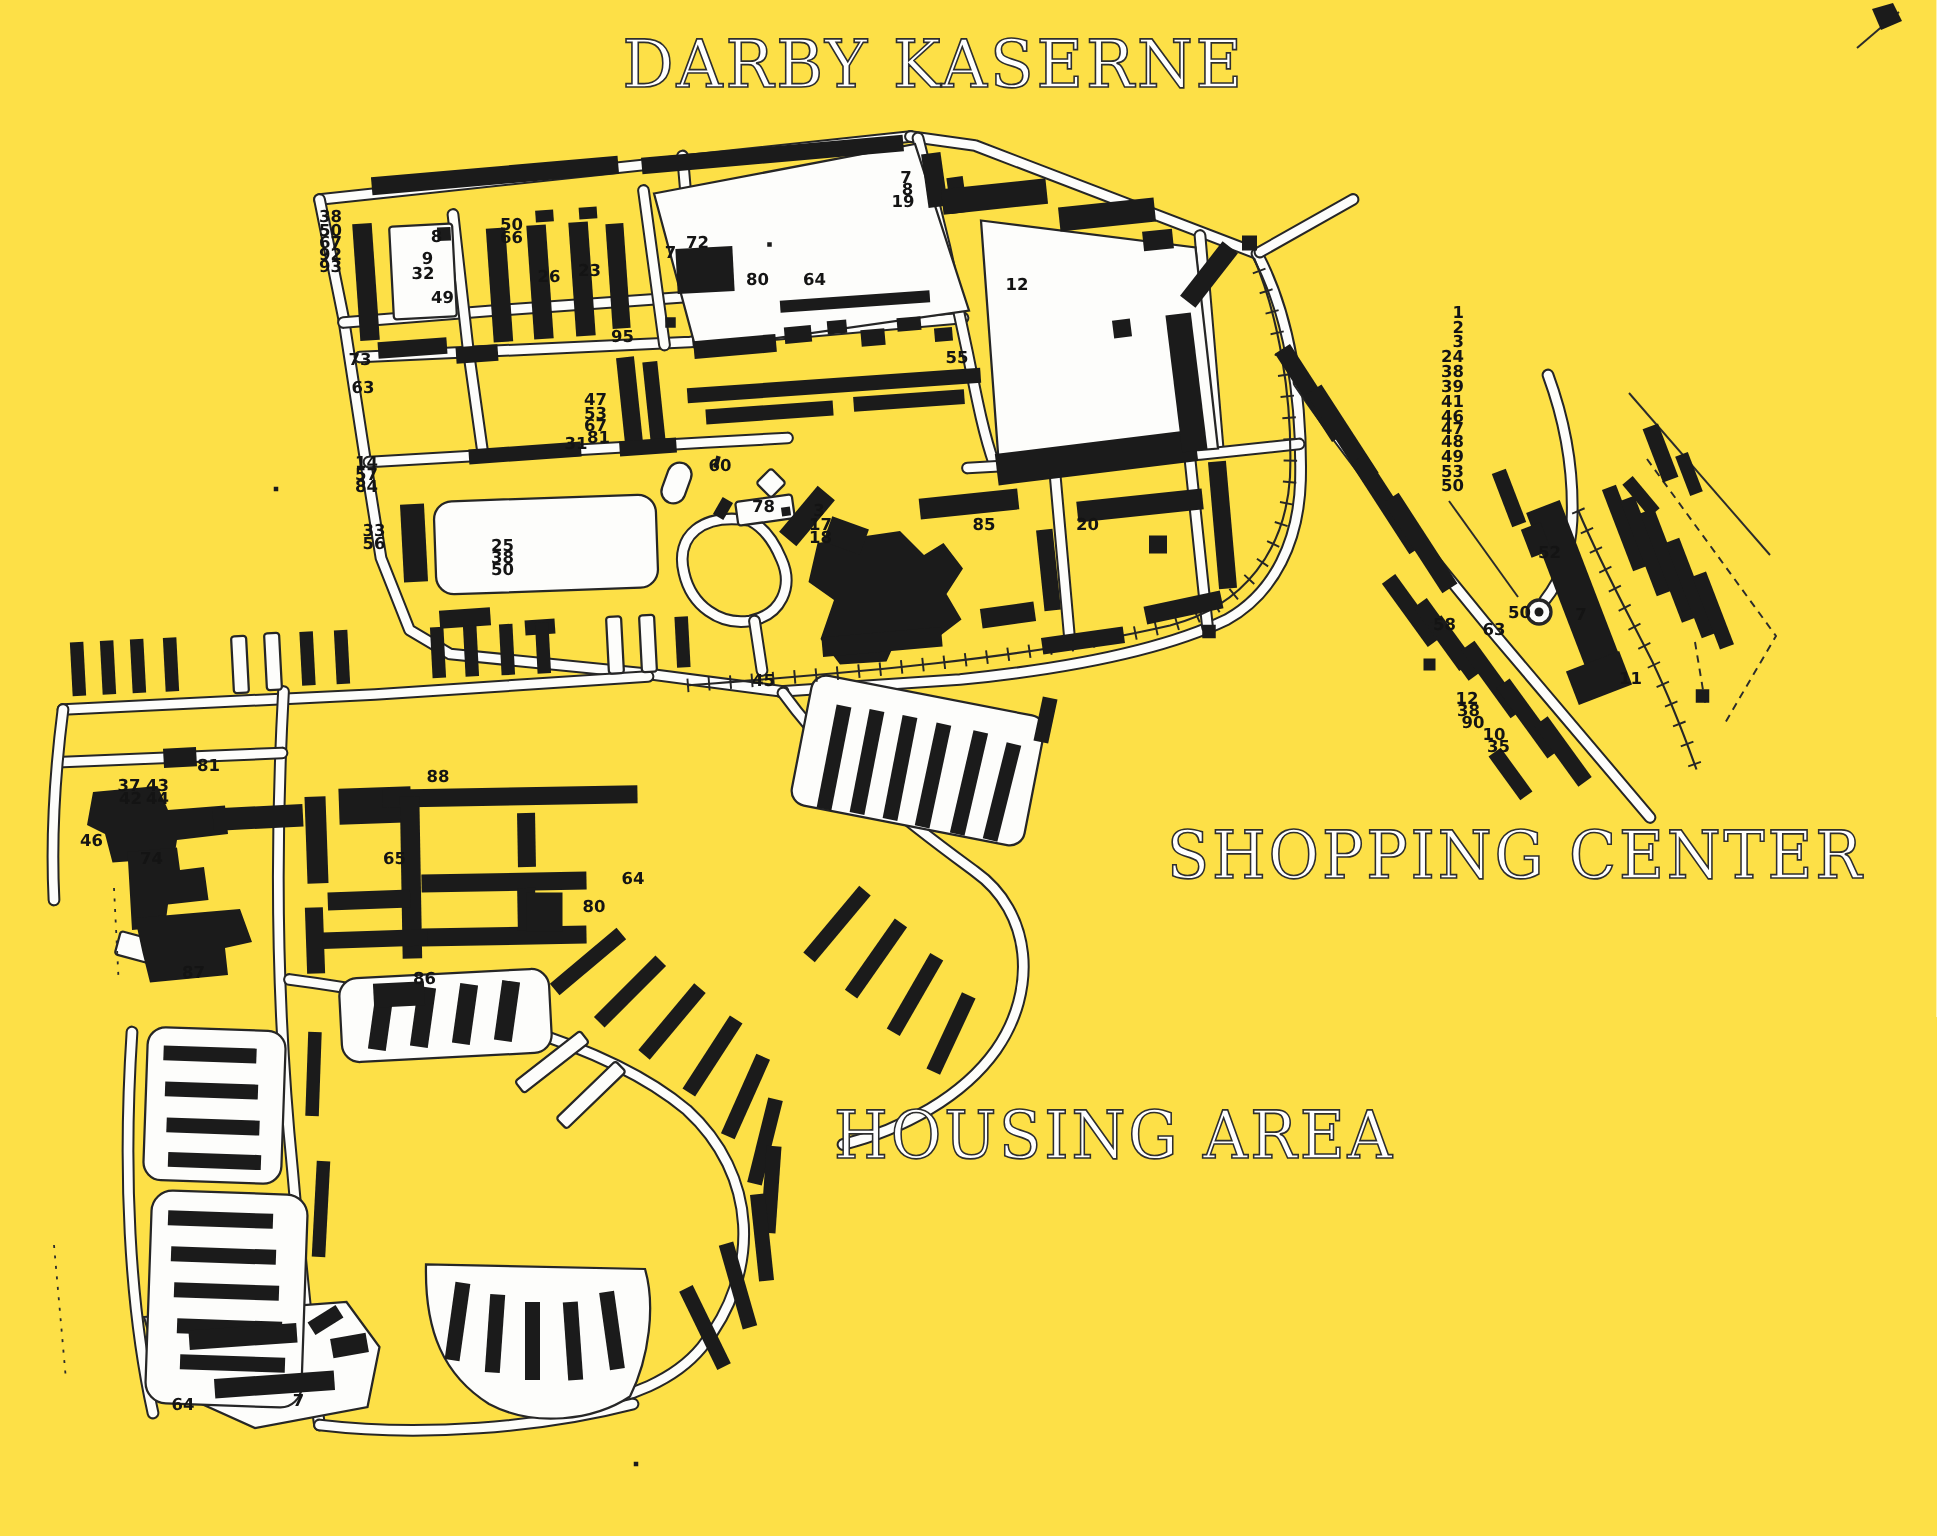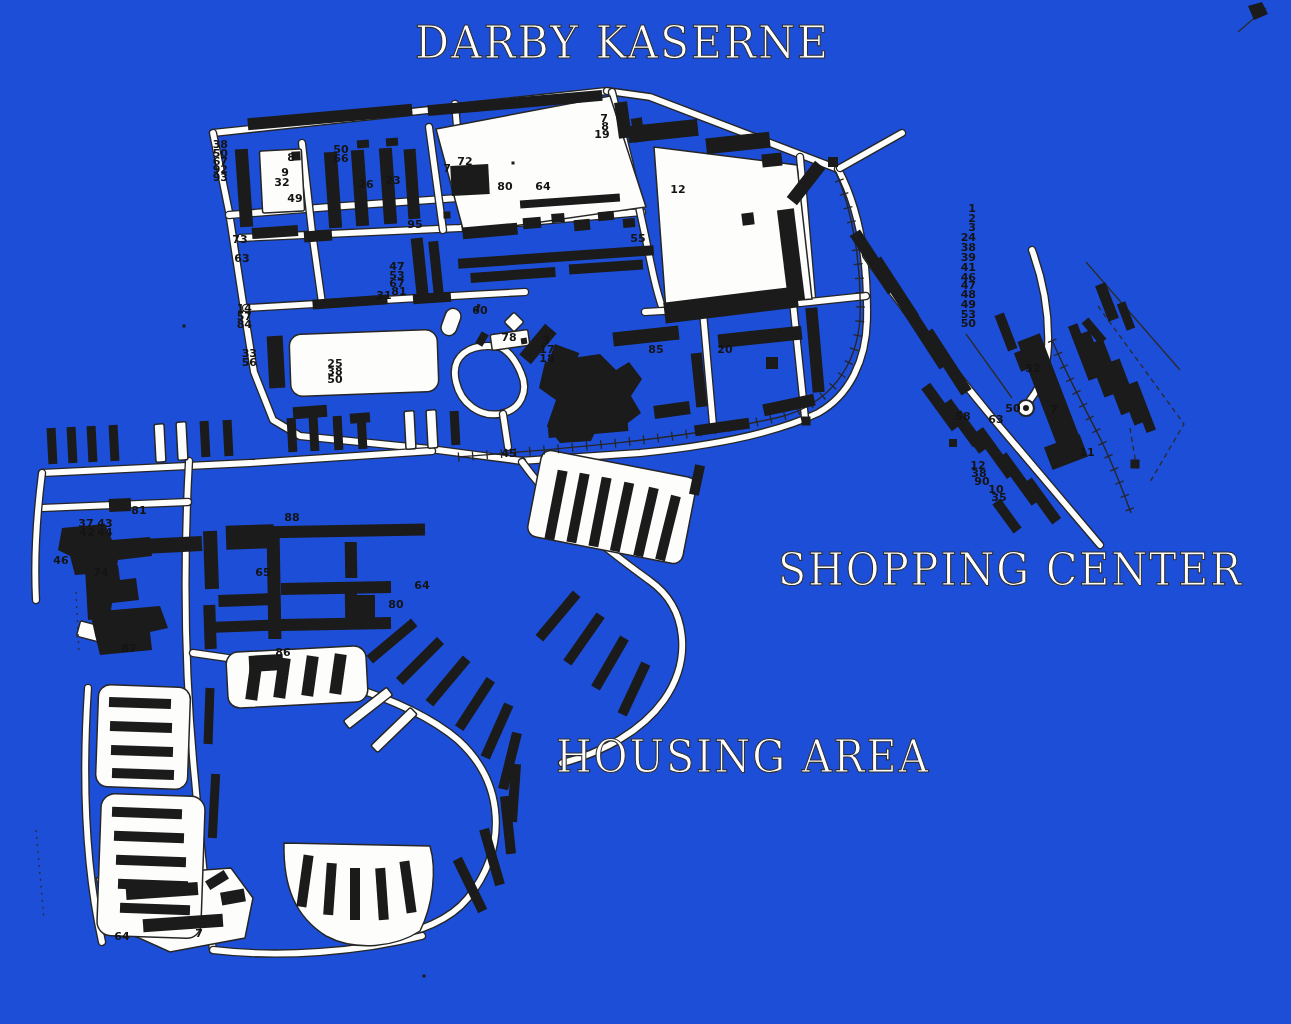--- a/index.html
+++ b/index.html
@@ -1,16 +1,16 @@
 <!DOCTYPE html>
 <html><head>
 <meta charset="utf-8">
 <style>
   html,body{margin:0;padding:0;background:#ffffff;}
-  .stage{position:relative;width:1291px;height:1024px;background:#1d4ed8;overflow:hidden;
+  .stage{position:relative;width:1291px;height:1024px;background:#fde047;overflow:hidden;
          font-family:"Liberation Sans", sans-serif;}
   svg{position:absolute;left:0;top:0;}
   .rcase{fill:none;stroke:#262626;stroke-width:8.5;stroke-linecap:round;stroke-linejoin:round;}
   .rfill{fill:none;stroke:#fdfdfb;stroke-width:5.8;stroke-linecap:round;stroke-linejoin:round;}
   .thinline{fill:none;stroke:#2b2b2b;stroke-width:1.3;}
   .dashline{fill:none;stroke:#2b2b2b;stroke-width:1.3;stroke-dasharray:5 4;}
   .dotline{fill:none;stroke:#2b2b2b;stroke-width:1.2;stroke-dasharray:2 5;}
   .rail{fill:none;stroke:#262626;stroke-width:1.4;}
   .railticks{fill:none;stroke:#262626;stroke-width:9;stroke-dasharray:1.3 13;}
   .compound{fill:#fdfdfb;stroke:#262626;stroke-width:1.5;}

